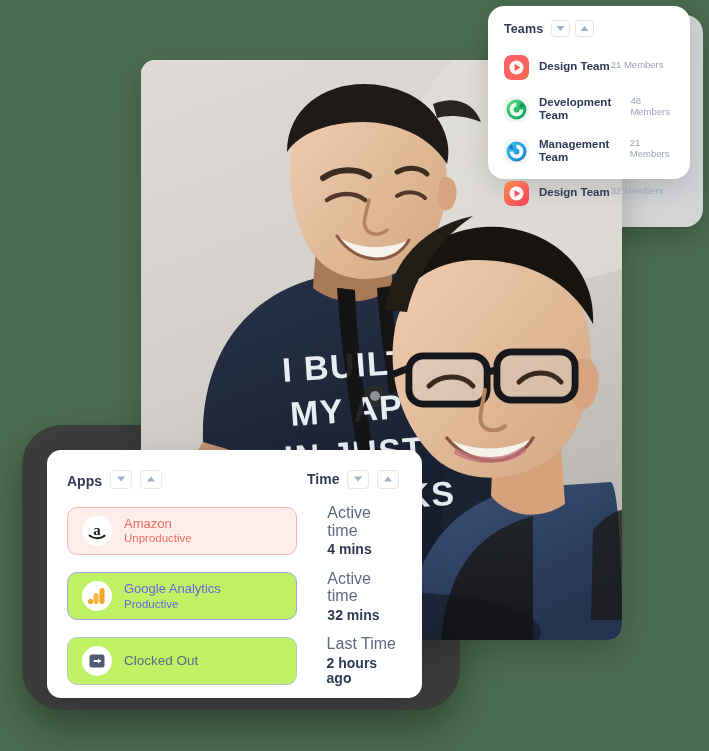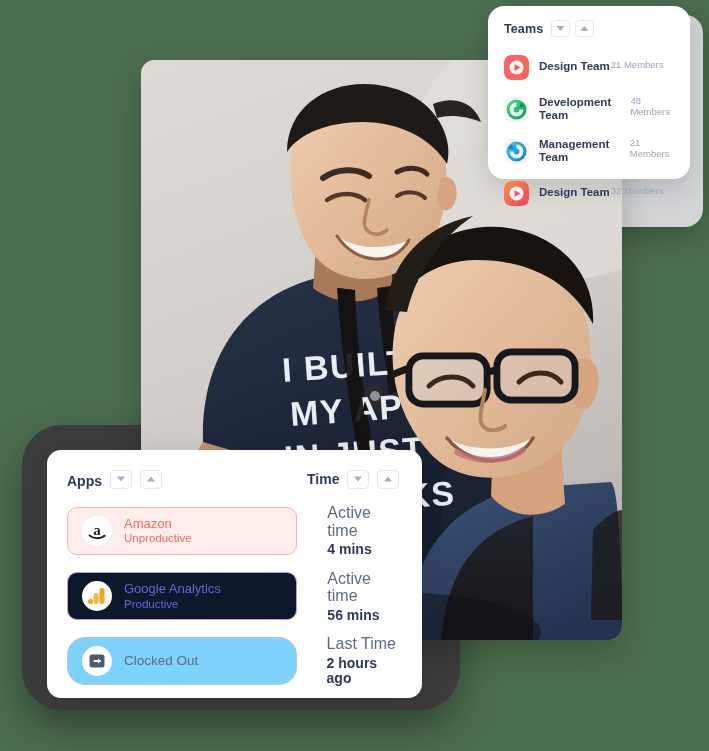--- a/index.html
+++ b/index.html
@@ -162,22 +162,22 @@
     height: 48px;
     border-radius: 10px;
     border: 1px solid transparent;
     display: flex;
     align-items: center;
     gap: 12px;
     padding: 0 14px;
     cursor: pointer;
   }
   .pill.unproductive { background: #fdeeec; border-color: #f3b5ae; }
-  .pill.productive   { background: #0f172a; border-color: #a6a2ef; }
-  .pill.clocked      { background: #7dd3fc; border-color: #b9c4d2; border-radius: 18px; }
+  .pill.productive   { background: #bef264; border-color: #a6a2ef; }
+  .pill.clocked      { background: #bef264; border-color: #b9c4d2; }
 
   .app-ico {
     width: 30px; height: 30px;
     border-radius: 50%;
     background: #ffffff;
     flex: 0 0 30px;
     display: flex; align-items: center; justify-content: center;
   }
   .app-ico svg { display: block; }
 
@@ -482,21 +482,21 @@
             <circle cx="4.6" cy="16.4" r="2.6" fill="#f5a623"></circle>
           </svg>
         </span>
         <span class="app-text">
           <span class="app-name">Google Analytics</span>
           <span class="app-state">Productive</span>
         </span>
       </div>
       <div class="time-cell">
         <span class="time-label">Active time</span>
-        <span class="time-value">56 mins</span>
+        <span class="time-value">32 mins</span>
       </div>
     </div>
 
     <div class="app-row">
       <div class="pill clocked">
         <span class="app-ico">
           <svg width="22" height="22" viewBox="0 0 22 22">
             <rect x="3.5" y="4.5" width="15" height="13" rx="2.5" fill="#4e5b72"></rect>
             <path d="M8.5 11 L14 11" stroke="#ffffff" stroke-width="2" stroke-linecap="round"></path>
             <path d="M12 8.4 L15 11 L12 13.6 Z" fill="#ffffff"></path>

